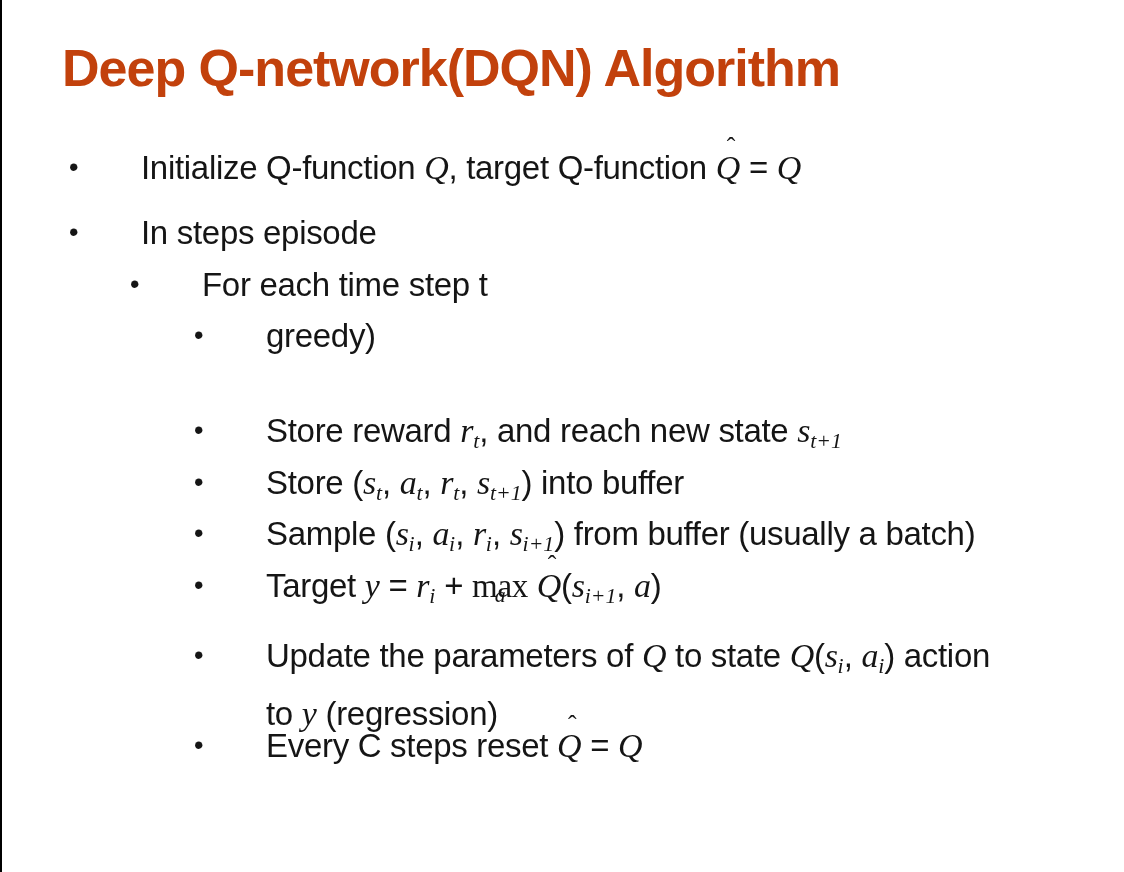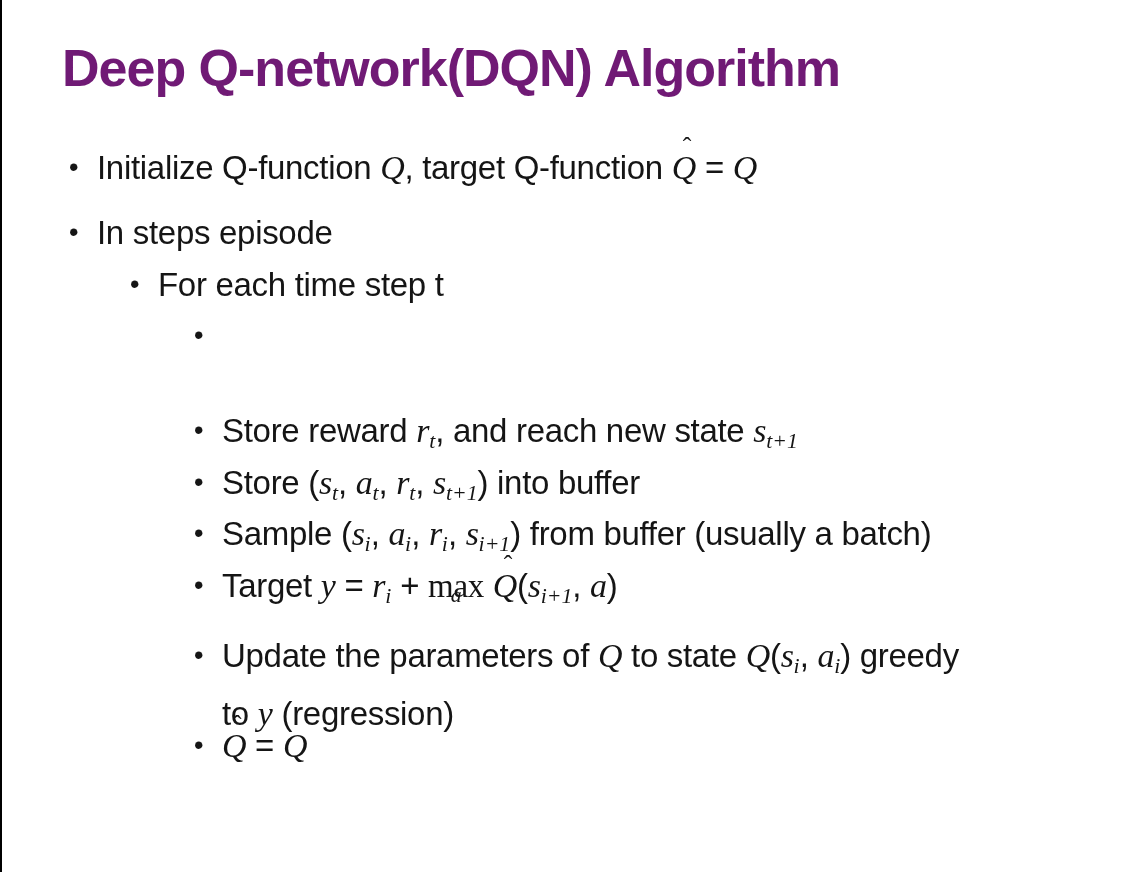--- a/index.html
+++ b/index.html
@@ -16,38 +16,38 @@
     background: #ffffff;
   }
   .edge-left {
     position: absolute; left: 0; top: 0;
     width: 2px; height: 872px;
     background: #000000;
   }
   .title {
     position: absolute; left: 62px; top: 38px;
     font-size: 52px; font-weight: bold;
-    letter-spacing: -1px; color: #701a75;
+    letter-spacing: -1px; color: #c2410c;
     white-space: pre;
   }
   .bullet {
     position: absolute;
     font-size: 33px;
     letter-spacing: -0.3px;
     color: #151515;
     line-height: 47px;
   }
   .lvl1 { left: 97px; }
   .lvl2 { left: 158px; }
   .lvl3 { left: 222px; }
   .marker {
     position: absolute; left: -28px; top: 0;
     font-size: 0.82em; line-height: 47px; color: #151515;
   }
-  .line { display: block; white-space: pre; }
+  .line { display: block; white-space: pre; margin-left: 44px; }
   
   .mi {
     font-family: "Liberation Serif", serif;
     font-style: italic;
     font-size: 1.03em;
   }
   .msub {
     font-family: "Liberation Serif", serif;
     font-style: italic;
     font-size: 0.66em;
@@ -105,20 +105,21 @@
     <span class="line"><span class="p">In steps episode</span></span>
   </div>
 
   <div class="bullet lvl2 b2">
     <span class="marker">•</span>
     <span class="line"><span class="p">For each time step t</span></span>
   </div>
 
   <div class="bullet lvl3 b3">
     <span class="marker">•</span>
+    <span class="line"><span class="p">greedy)</span></span>
   </div>
 
   <div class="bullet lvl3 b4">
     <span class="marker">•</span>
     <span class="line"><span class="p">Store reward </span><span><span class="mi">r</span><span class="msub">t</span></span><span class="p">, and reach new state </span><span><span class="mi">s</span><span class="msub">t+1</span></span></span>
   </div>
 
   <div class="bullet lvl3 b5">
     <span class="marker">•</span>
     <span class="line"><span class="p">Store (</span><span><span class="mi">s</span><span class="msub">t</span></span><span class="p">, </span><span><span class="mi">a</span><span class="msub">t</span></span><span class="p">, </span><span><span class="mi">r</span><span class="msub">t</span></span><span class="p">, </span><span><span class="mi">s</span><span class="msub">t+1</span></span><span class="p">) into buffer</span></span>
@@ -129,21 +130,21 @@
     <span class="line"><span class="p">Sample (</span><span><span class="mi">s</span><span class="msub">i</span></span><span class="p">, </span><span><span class="mi">a</span><span class="msub">i</span></span><span class="p">, </span><span><span class="mi">r</span><span class="msub">i</span></span><span class="p">, </span><span><span class="mi">s</span><span class="msub">i+1</span></span><span class="p">) from buffer (usually a batch)</span></span>
   </div>
 
   <div class="bullet lvl3 b7">
     <span class="marker">•</span>
     <span class="line"><span class="p">Target </span><span class="mi">y</span><span class="p"> = </span><span><span class="mi">r</span><span class="msub">i</span></span><span class="p"> + </span><span class="maxop"><span class="op">max</span><span class="under">a</span></span><span class="p"> </span><span class="qhat"><span class="hat">ˆ</span><span class="mi">Q</span></span><span class="p">(</span><span><span class="mi">s</span><span class="msub">i+1</span></span><span class="p">, </span><span class="mi">a</span><span class="p">)</span></span>
   </div>
 
   <div class="bullet lvl3 b8">
     <span class="marker">•</span>
-    <span class="line"><span class="p">Update the parameters of </span><span class="mi">Q</span><span class="p"> to state </span><span class="mi">Q</span><span class="p">(</span><span><span class="mi">s</span><span class="msub">i</span></span><span class="p">, </span><span><span class="mi">a</span><span class="msub">i</span></span><span class="p">) greedy</span></span>
+    <span class="line"><span class="p">Update the parameters of </span><span class="mi">Q</span><span class="p"> to state </span><span class="mi">Q</span><span class="p">(</span><span><span class="mi">s</span><span class="msub">i</span></span><span class="p">, </span><span><span class="mi">a</span><span class="msub">i</span></span><span class="p">) action</span></span>
     <span class="line"><span class="p">to </span><span class="mi">y</span><span class="p"> (regression)</span></span>
   </div>
 
   <div class="bullet lvl3 b9">
     <span class="marker">•</span>
-    <span class="line"><span class="qhat"><span class="hat">ˆ</span><span class="mi">Q</span></span><span class="p"> = </span><span class="mi">Q</span></span>
+    <span class="line"><span class="p">Every C steps reset </span><span class="qhat"><span class="hat">ˆ</span><span class="mi">Q</span></span><span class="p"> = </span><span class="mi">Q</span></span>
   </div>
 </div>
 
 </body></html>

